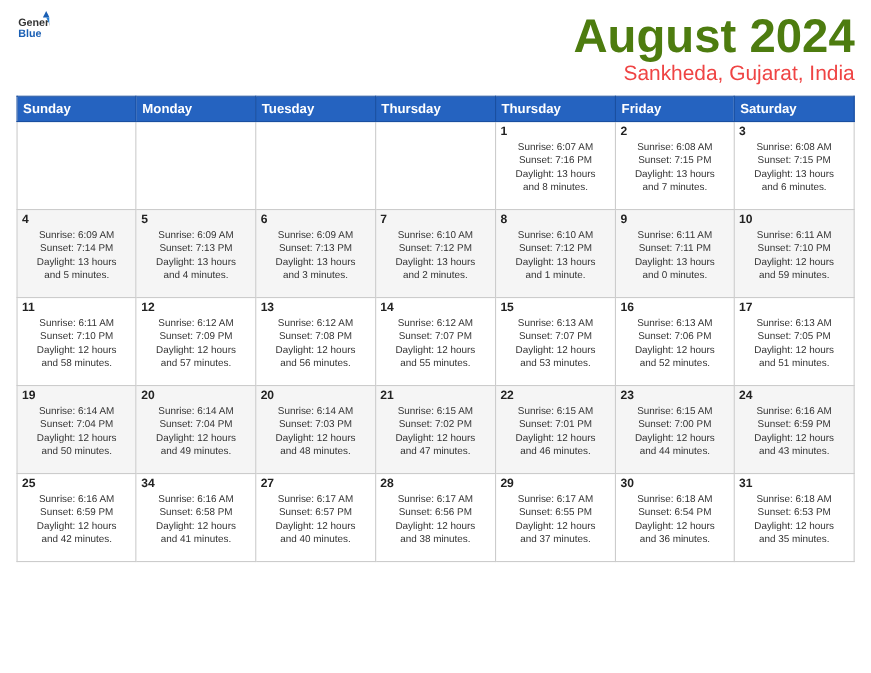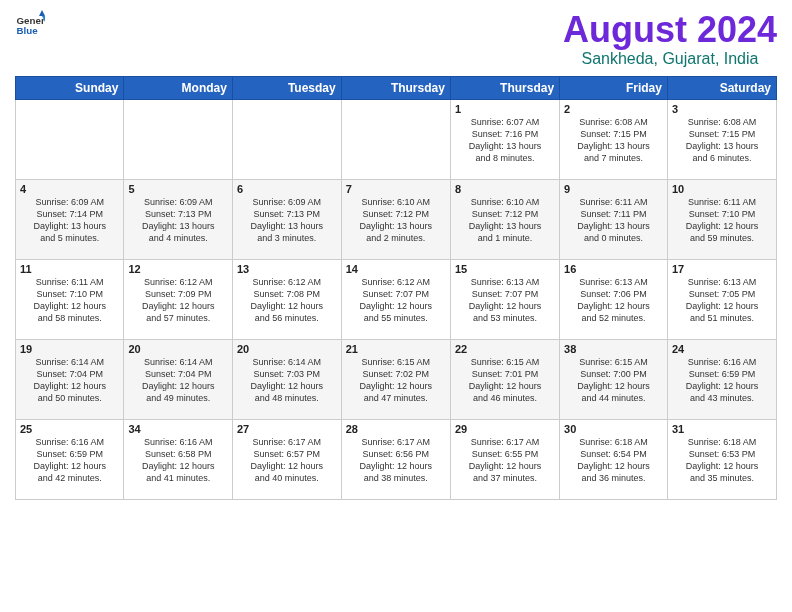--- a/index.html
+++ b/index.html
@@ -27,42 +27,41 @@
       gap: 2px;
     }
     .logo-icon {
       width: 30px;
       height: 30px;
     }
     .title-block {
       text-align: right;
     }
     .cal-title {
-      font-size: 36px;
+      font-size: 43px;
       font-weight: bold;
-      color: #6d28d9;
+      color: #4d7c0f;
       line-height: 1.1;
     }
     .cal-subtitle {
-      font-size: 16px;
-      color: #0f766e;
-      text-align: center;
+      font-size: 19px;
+      color: #ef4444;
     }
     .calendar {
       width: 100%;
       border-collapse: collapse;
       border: 1px solid #ccc;
     }
     .calendar th {
       background: #2563c0;
       color: #fff;
       font-size: 12px;
       font-weight: bold;
       padding: 4px 5px;
-      text-align: right;
+      text-align: left;
       border: 1px solid #1a4fa0;
     }
     .calendar td {
       vertical-align: top;
       border: 1px solid #ccc;
       padding: 3px 4px;
       width: 113px;
       height: 80px;
       font-size: 9.5px;
       color: #222;
@@ -278,21 +277,21 @@
 and 47 minutes.</div>
           </td>
           <td>
             <span class="day-num">22</span>
             <div class="day-info" style="white-space: pre-line;">Sunrise: 6:15 AM
 Sunset: 7:01 PM
 Daylight: 12 hours
 and 46 minutes.</div>
           </td>
           <td>
-            <span class="day-num">38</span>
+            <span class="day-num">23</span>
             <div class="day-info" style="white-space: pre-line;">Sunrise: 6:15 AM
 Sunset: 7:00 PM
 Daylight: 12 hours
 and 44 minutes.</div>
           </td>
           <td>
             <span class="day-num">24</span>
             <div class="day-info" style="white-space: pre-line;">Sunrise: 6:16 AM
 Sunset: 6:59 PM
 Daylight: 12 hours

